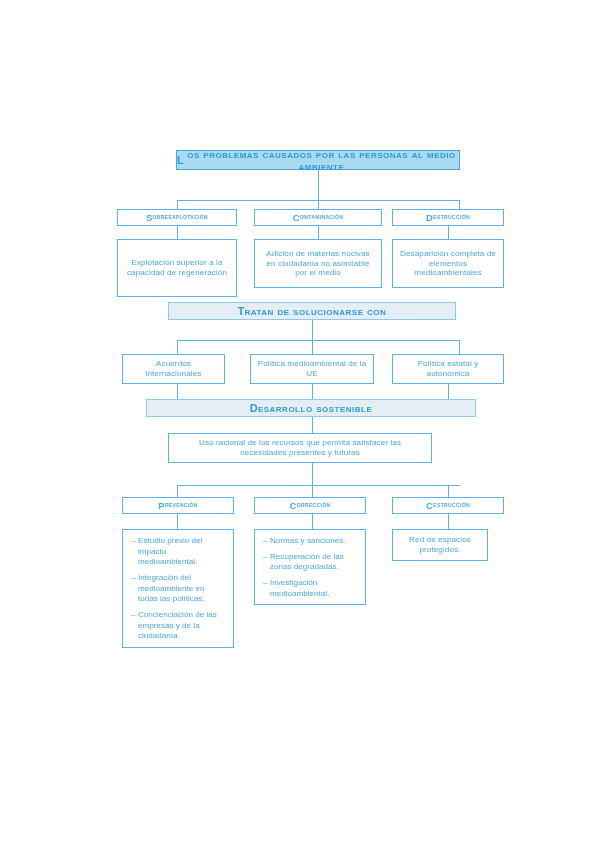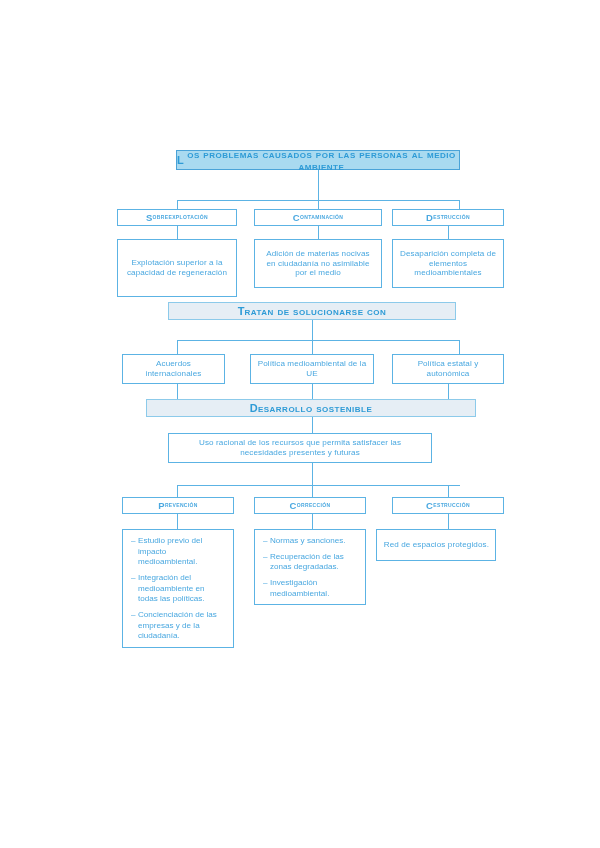--- a/index.html
+++ b/index.html
@@ -241,17 +241,17 @@
   </div>
 
   <div class="listbox" style="left:254px; top:529px; width:112px; height:76px;">
     <ul>
       <li><span class="dash">–</span><span>Normas y sanciones.</span></li>
       <li><span class="dash">–</span><span>Recuperación de las zonas degradadas.</span></li>
       <li><span class="dash">–</span><span>Investigación medioambiental.</span></li>
     </ul>
   </div>
 
-  <div class="box textbox" style="left:376px; top:529px; width:120px; height:32px;justify-content:flex-end;">
+  <div class="box textbox" style="left:392px; top:529px; width:96px; height:32px;">
     <span>Red de espacios protegidos.</span>
   </div>
 
 </div>
 
 </body></html>

